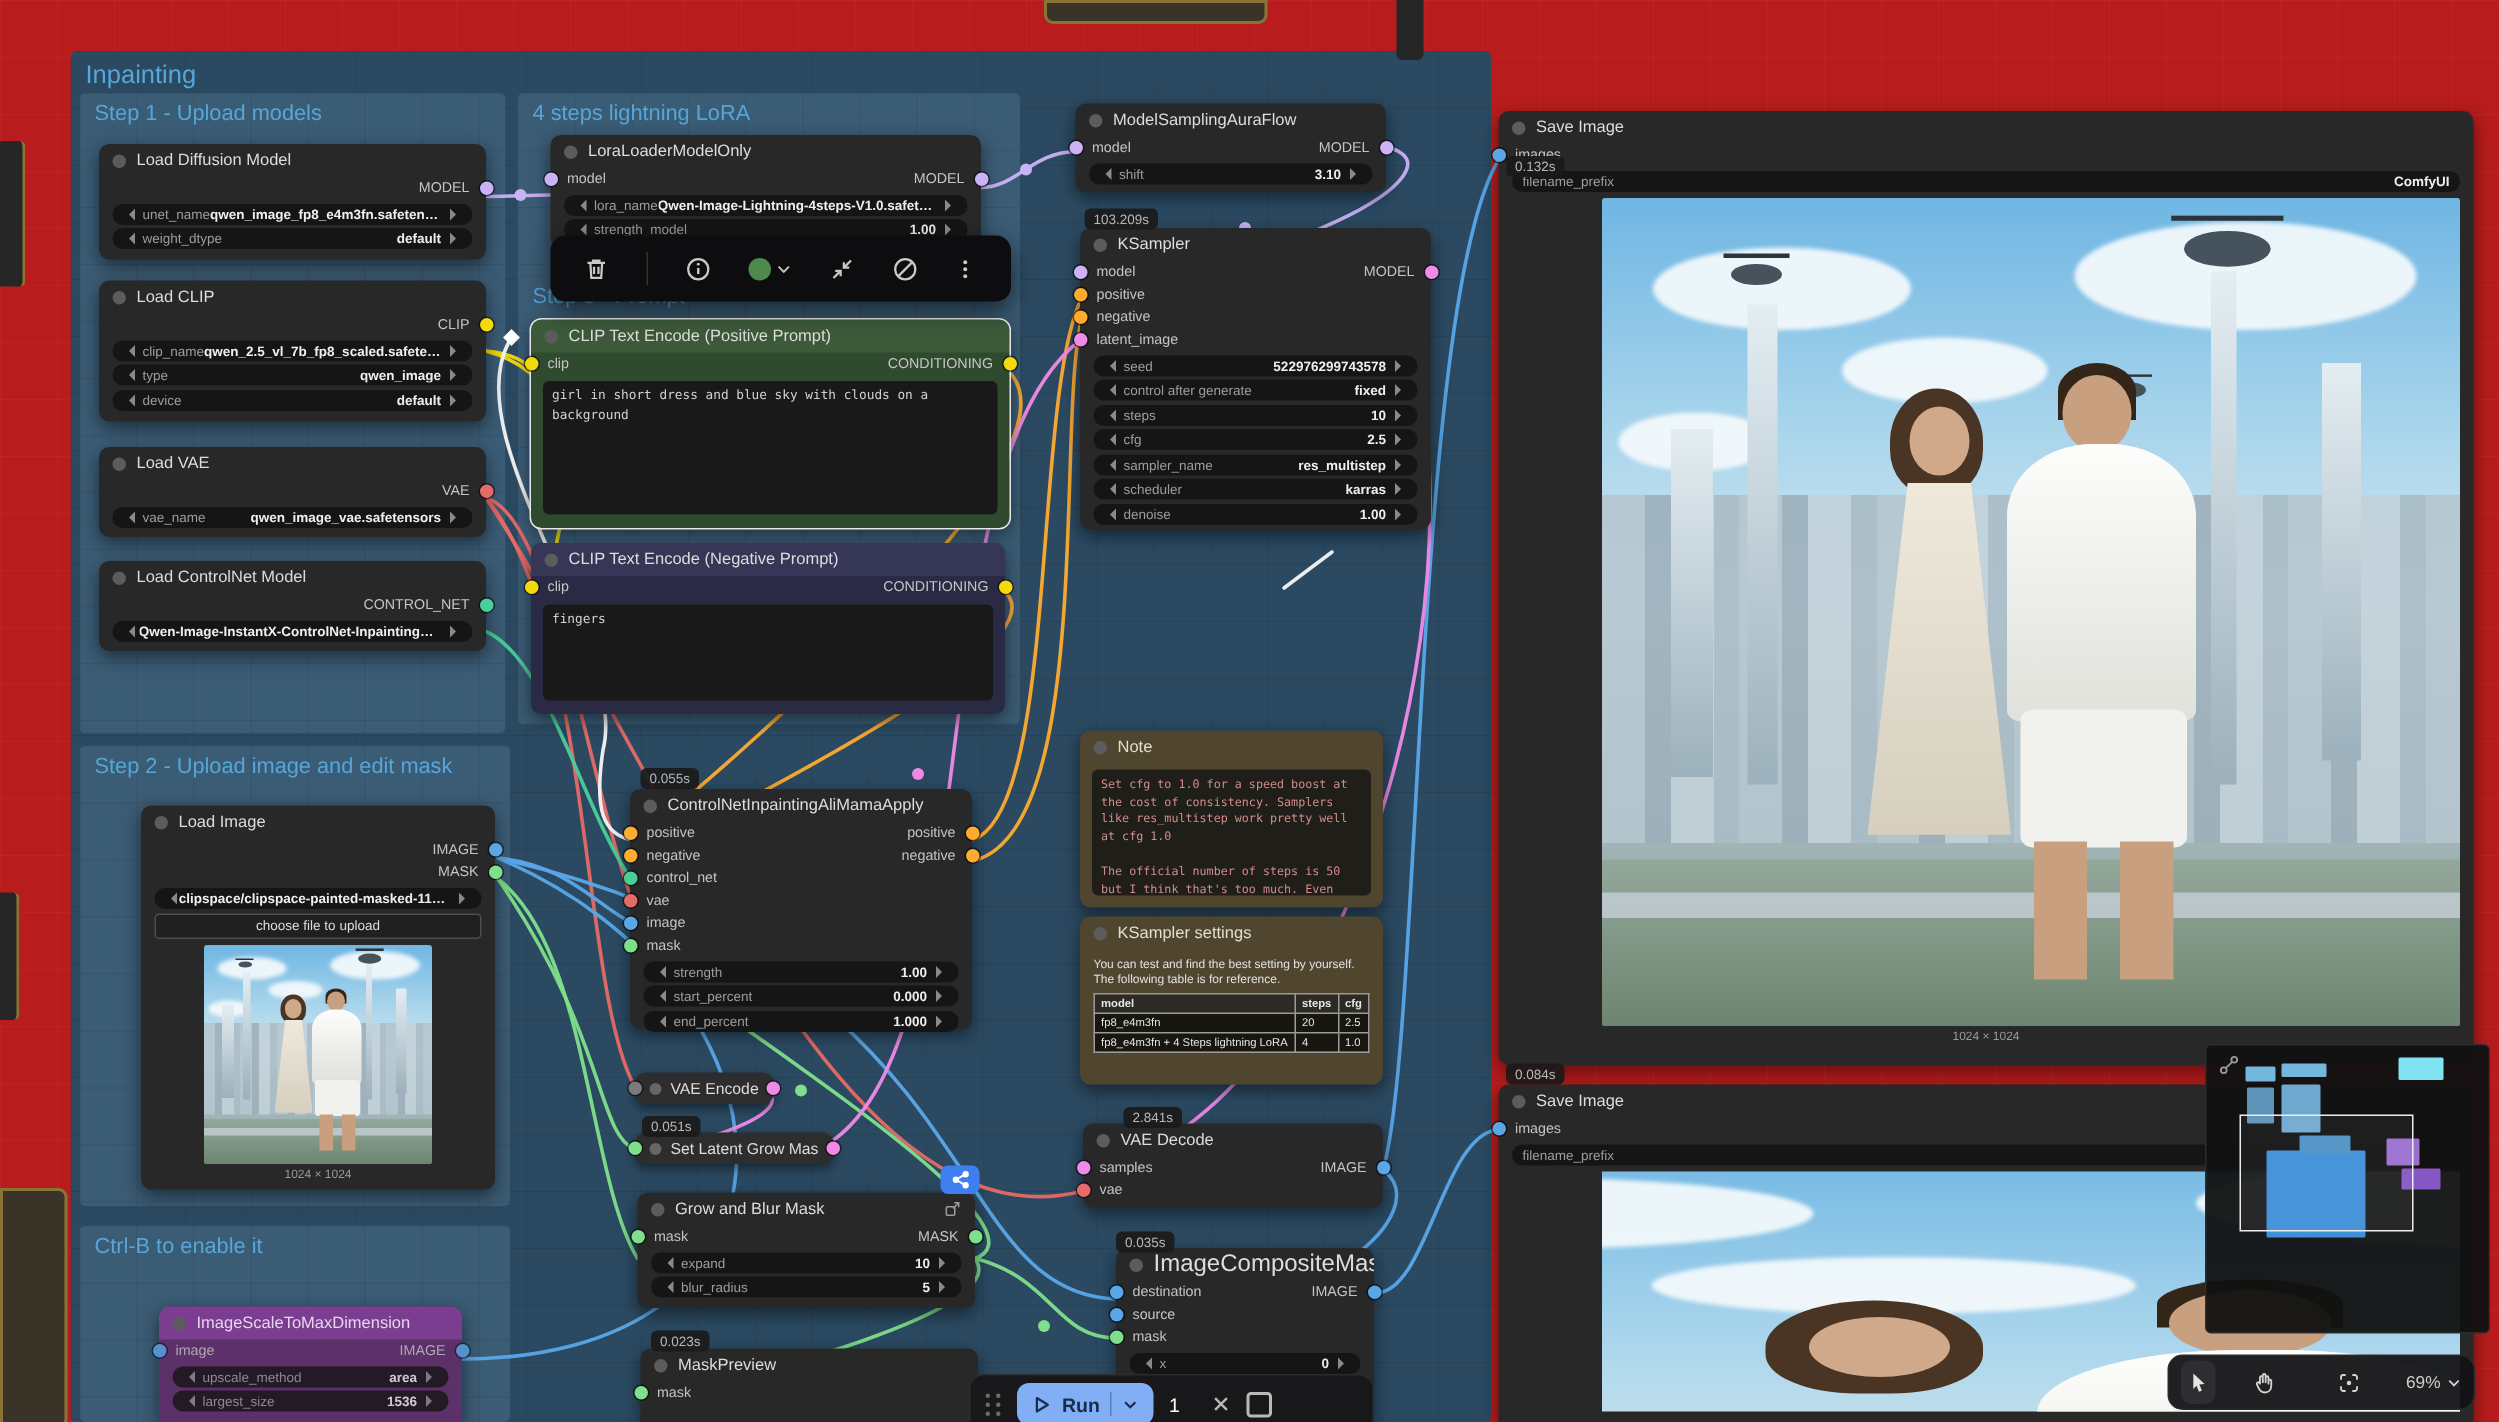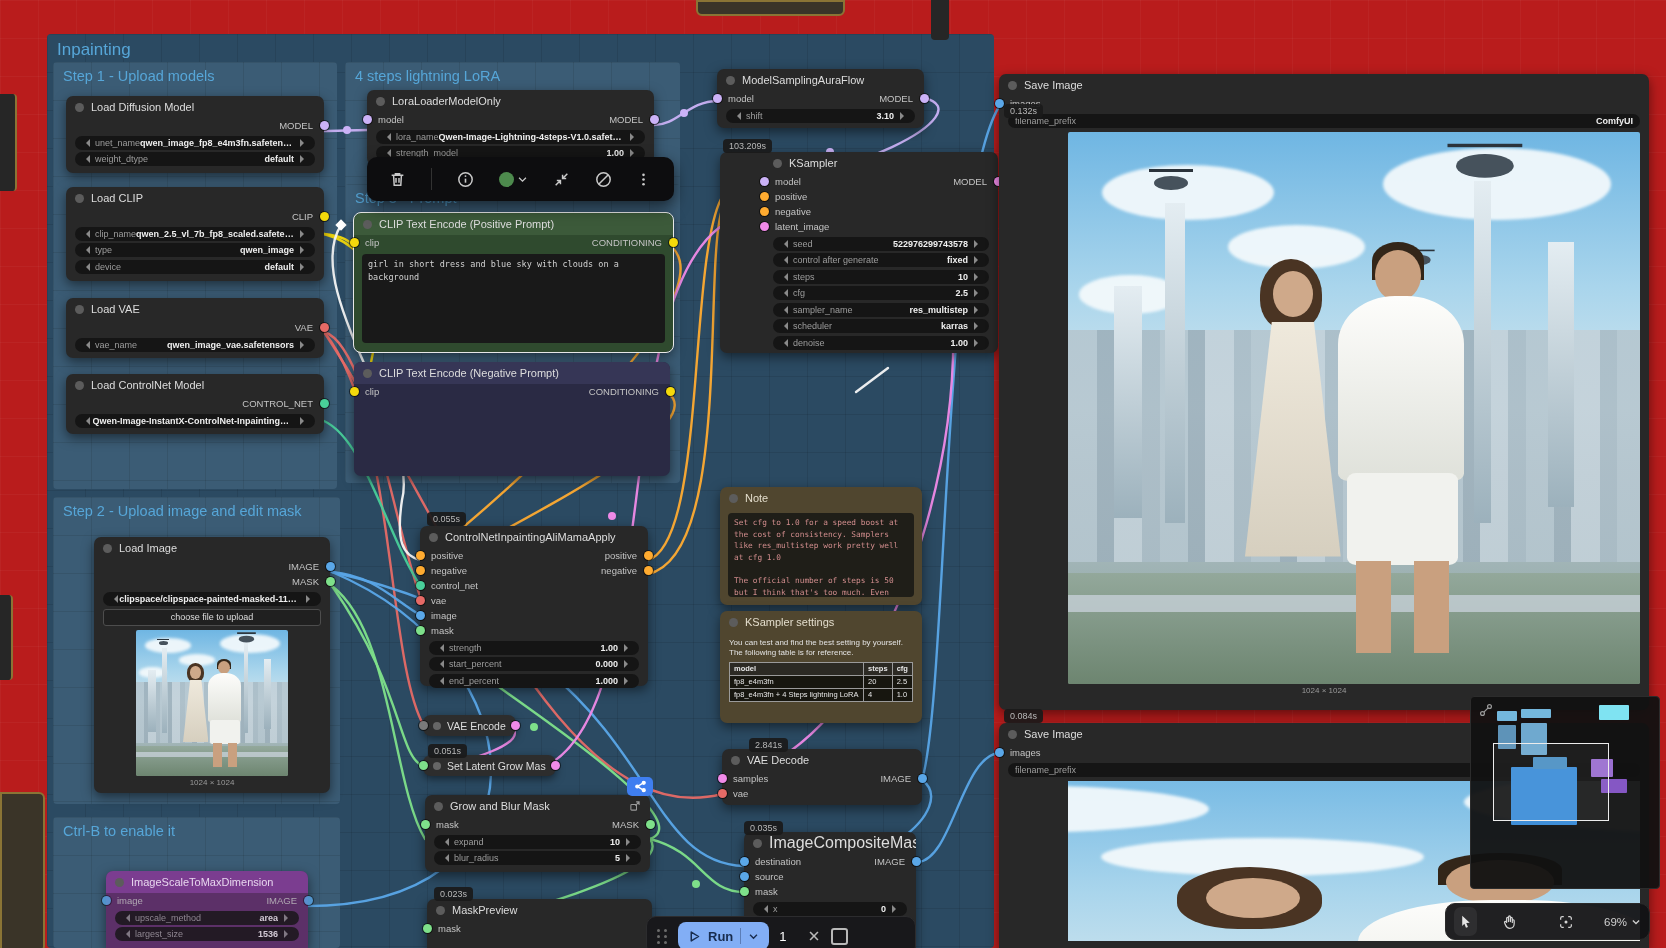--- a/index.html
+++ b/index.html
@@ -386,20 +386,21 @@
     <div class="nhead">
         <span class="ndot"></span>
         <span>CLIP Text Encode (Negative Prompt)</span>
       </div>
     <div class="srow">
         <span class="port pin c-clip"></span>
         <span class="sin">clip</span>
         <span class="sout">CONDITIONING</span>
         <span class="port pout c-clip"></span>
       </div>
+    <div class="ta" style="height:56px;">fingers</div>
   </div>
 
   <div class="node" style="left:717px;top:69px;width:207px;height:59px;">
     <div class="nhead">
         <span class="ndot"></span>
         <span>ModelSamplingAuraFlow</span>
       </div>
     <div class="srow">
         <span class="port pin c-model"></span>
         <span class="sin">model</span>
@@ -408,21 +409,21 @@
       </div>
     <div class="widget">
         <i class="al"></i>
         <span class="wlab">shift</span>
         <span class="wval">3.10</span>
         <i class="ar"></i>
       </div>
   </div>
 
   <div class="badge" style="left:723px;top:139px;">103.209s</div>
-  <div class="node" style="left:720px;top:152px;width:234px;height:201px;padding-left:44px;">
+  <div class="node" style="left:720px;top:152px;width:234px;height:201px;">
     <div class="nhead">
         <span class="ndot"></span>
         <span>KSampler</span>
       </div>
     <div class="srow">
         <span class="port pin c-model"></span>
         <span class="sin">model</span>
         <span class="sout">MODEL</span>
         <span class="port pout c-latent"></span>
       </div>

